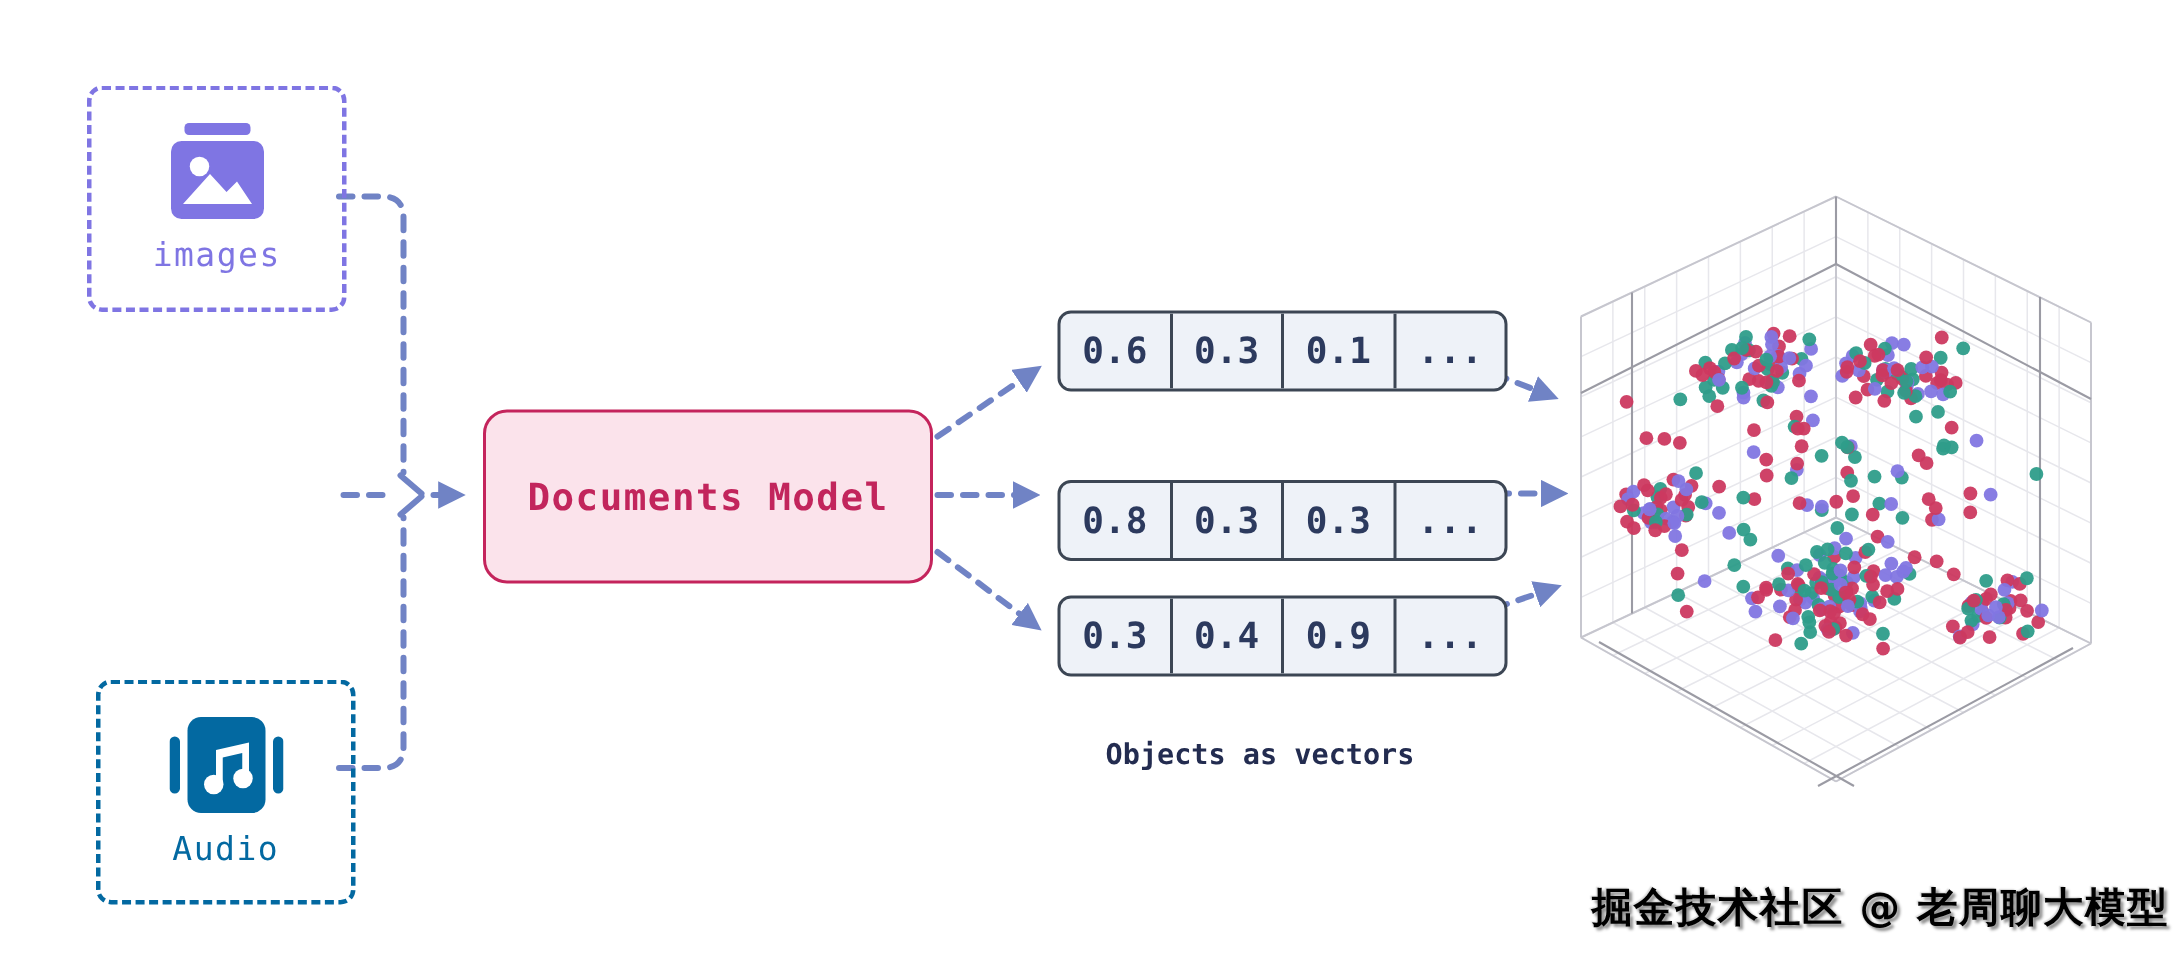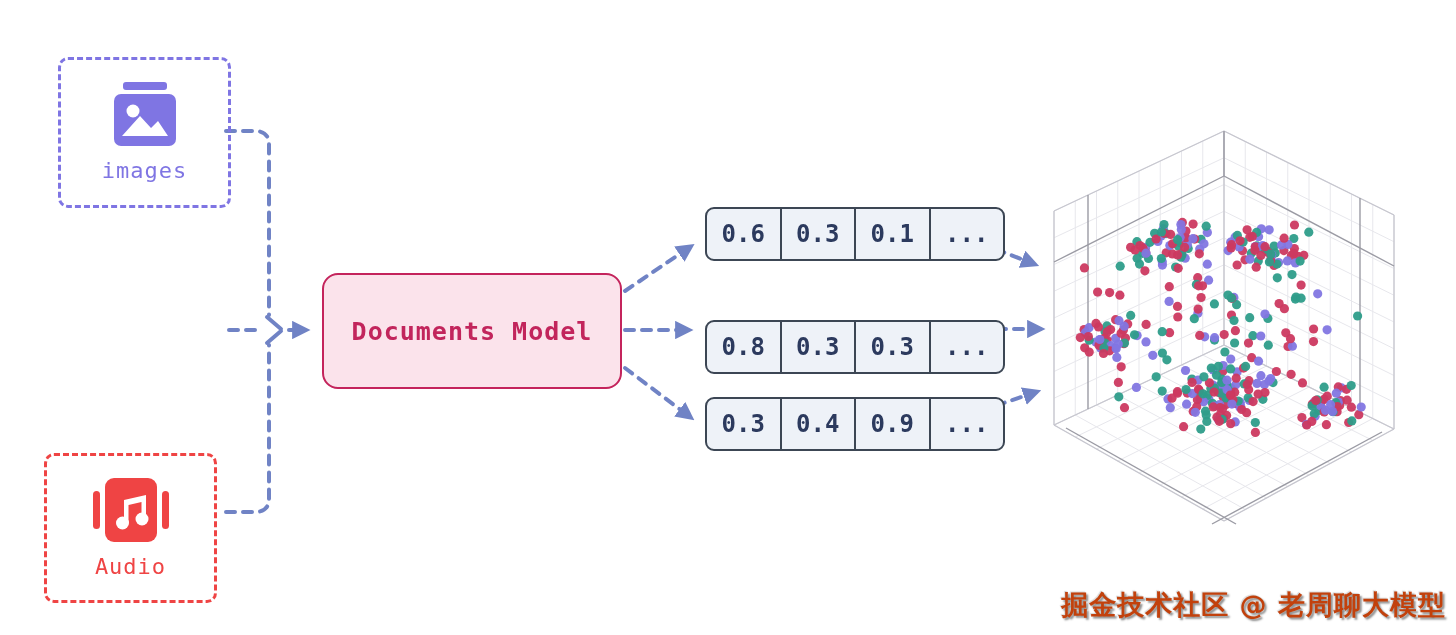--- a/index.html
+++ b/index.html
@@ -36,21 +36,21 @@
           overflow:hidden;box-sizing:border-box;}
   .cell{flex:1;display:flex;align-items:center;justify-content:center;
         font-size:24px;font-weight:bold;color:var(--vec-text);}
   .cell + .cell{border-left:2px solid var(--vec-border);}
 
   .caption{position:absolute;left:705px;top:492px;width:270px;text-align:center;
            font-size:19px;font-weight:bold;color:var(--ink);}
 
   .watermark{position:absolute;right:10px;bottom:12px;
              font-family:"DejaVu Sans","Liberation Sans",sans-serif;
-             font-size:27px;font-weight:bold;color:#c2410c;letter-spacing:1px;
+             font-size:27px;font-weight:bold;color:#000000;letter-spacing:1px;
              text-shadow:2px 2px 2px #8f8f8f, -1px -1px 1px #d8d8d8;}
 </style>
 </head>
 <body>
 
 <div class="canvas">
 
   <svg id="scene" width="1456" height="635" viewBox="0 0 1456 635">
     <defs>
       <marker id="ah" viewBox="0 0 10 10" refX="7" refY="5" markerWidth="4.6" markerHeight="4.6" orient="auto">
@@ -549,21 +549,21 @@
         <rect x="9" y="0" width="44" height="8" rx="3" fill="currentColor"></rect>
         <rect x="0" y="12" width="62" height="52" rx="7" fill="currentColor"></rect>
         <circle cx="19" cy="29" r="6.5" fill="#fff"></circle>
         <path d="M8 54 L26 34 L37 46 L44 39 L54 54 Z" fill="#fff"></path>
       </svg>
     </div>
     <div class="src-label">images</div>
   </div>
 
 
-  <div class="source-box" style="left: 44px; top: 453px; height: 144px; color: #ef4444;">
+  <div class="source-box" style="left: 64px; top: 453px; height: 144px; color: #0369a1;">
     <div class="icon">
       <svg width="76" height="64" viewBox="0 0 76 64">
         <rect x="0" y="13" width="7" height="38" rx="3.5" fill="currentColor"></rect>
         <rect x="69" y="13" width="7" height="38" rx="3.5" fill="currentColor"></rect>
         <rect x="12" y="0" width="52" height="64" rx="9" fill="currentColor"></rect>
         <g fill="#fff">
           <circle cx="29.5" cy="45" r="6.5"></circle>
           <circle cx="49" cy="41" r="6.5"></circle>
           <path d="M31 45 L31 22 L53 17 L53 41 L48.5 41 L48.5 24 L35.5 27 L35.5 45 Z"></path>
         </g>
@@ -588,14 +588,15 @@
     <div class="cell">0.3</div>
     <div class="cell">...</div>
   </div>
   <div class="vector" style="top:397px">
     <div class="cell">0.3</div>
     <div class="cell">0.4</div>
     <div class="cell">0.9</div>
     <div class="cell">...</div>
   </div>
 
+  <div class="caption">Objects as vectors</div>
   <div class="watermark">掘金技术社区 @ 老周聊大模型</div>
 </div>
 
 </body></html>

